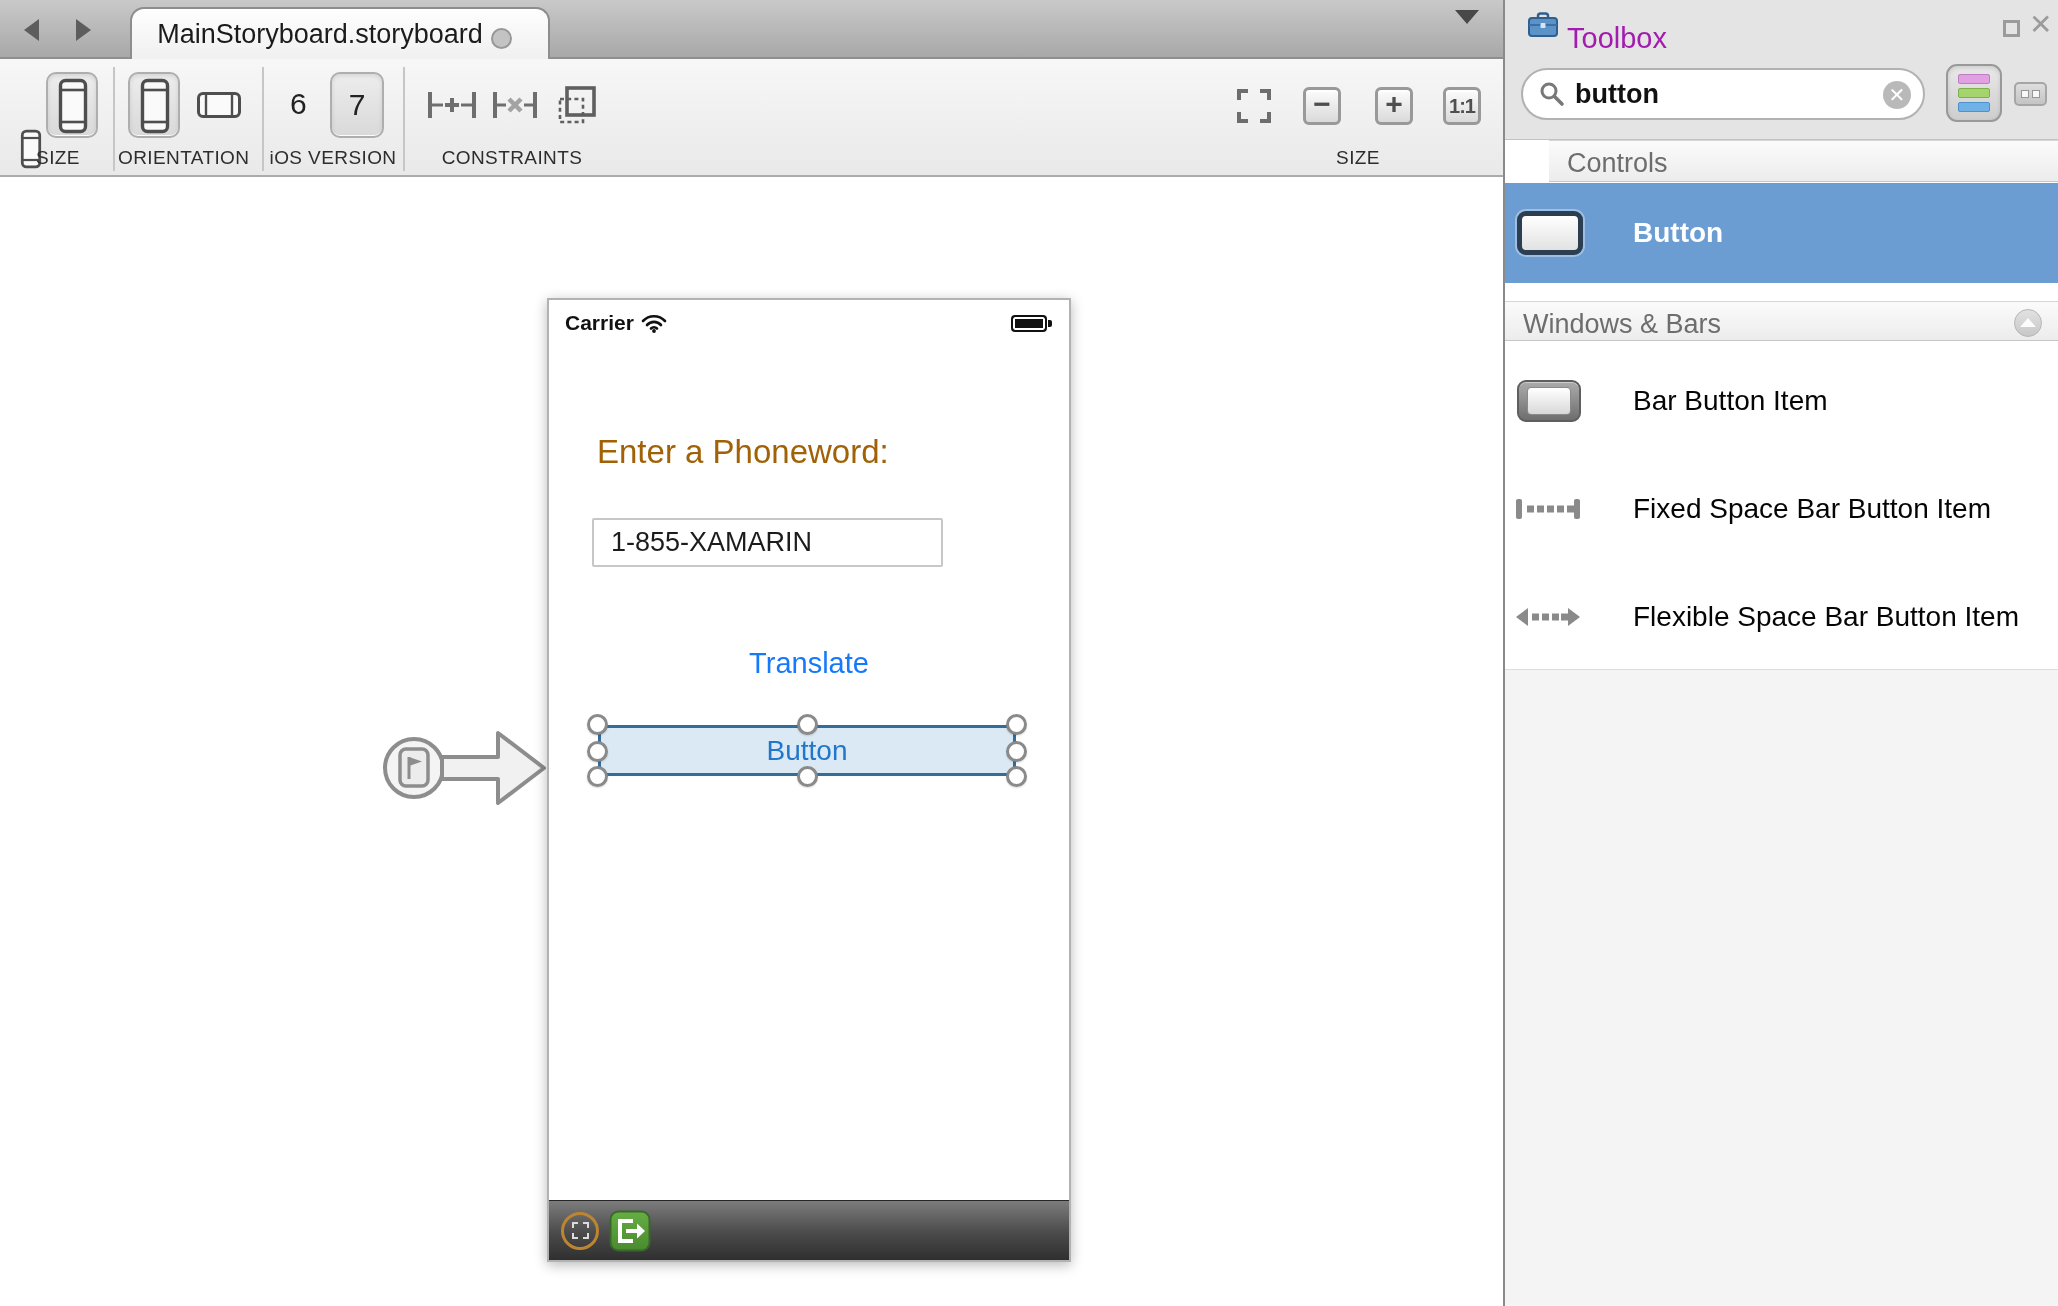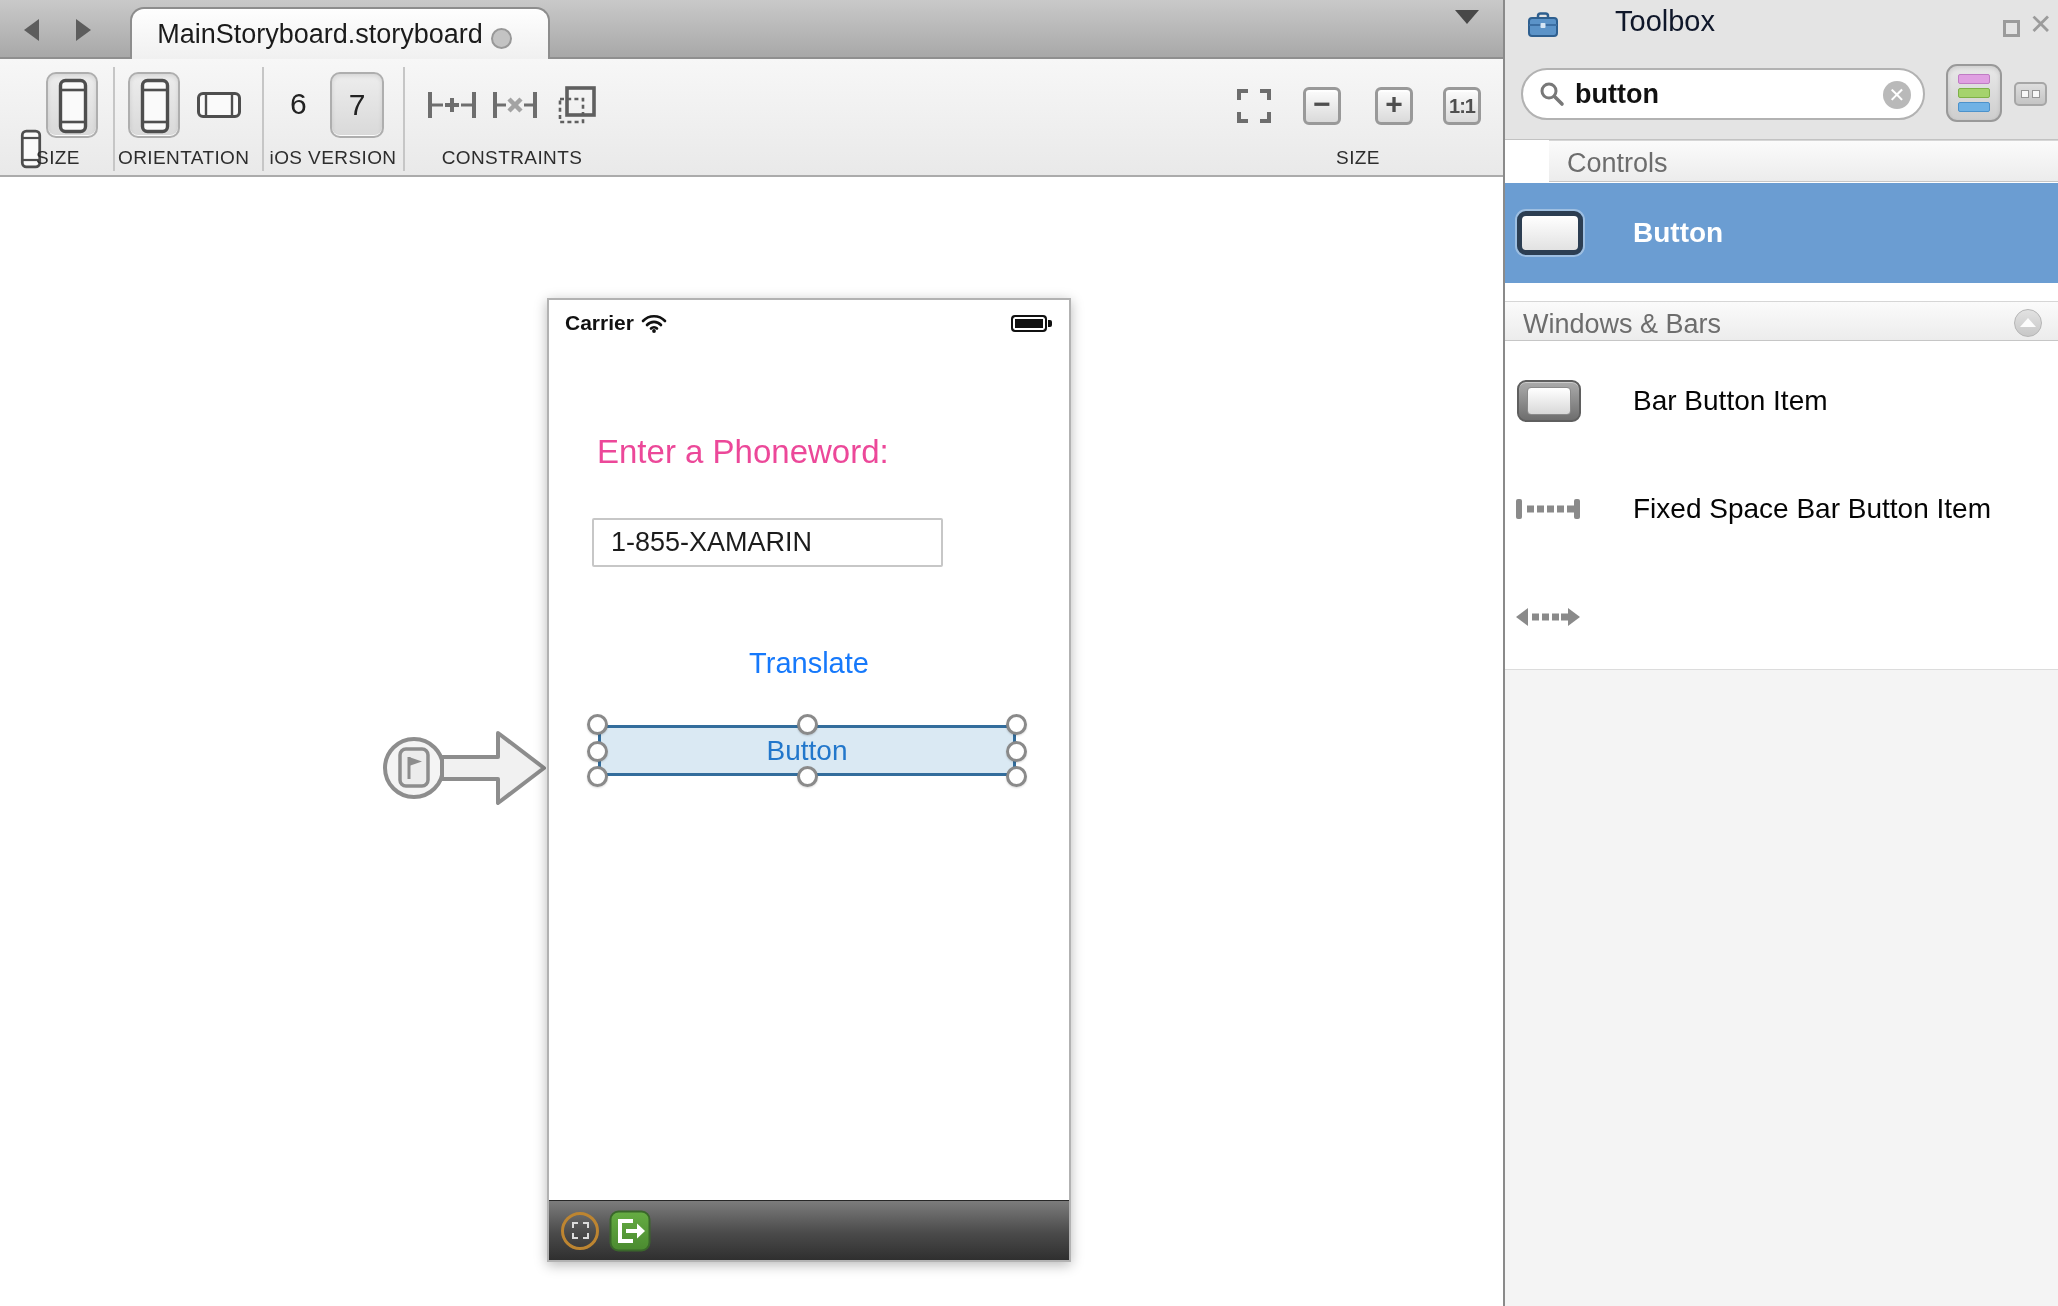--- a/index.html
+++ b/index.html
@@ -43,21 +43,21 @@
   .canvas { position:absolute; left:0; top:179px; width:1503px; height:1127px; background:#fff; }
   .entry-arrow { position:absolute; left:378px; top:712px; }
   .phone { position:absolute; left:547px; top:298px; width:524px; height:964px;
     background:#fff; border:2px solid #b2b2b2; box-shadow:0 3px 12px rgba(0,0,0,.28); }
   .statusbar { position:absolute; left:0; top:0; width:100%; height:44px; }
   .carrier { position:absolute; left:16px; top:11px; font-size:21px; font-weight:700; color:#111; }
   .wifi { position:absolute; left:92px; top:13px; }
   .battery { position:absolute; right:22px; top:15px; width:36px; height:17px; background:#111;
     border:2px solid #111; border-radius:4px; box-shadow:inset 0 0 0 2px #fff; }
   .battery::after { content:""; position:absolute; right:-7px; top:3px; width:4px; height:7px; background:#111; border-radius:0 2px 2px 0; }
-  .phoneword-label { position:absolute; left:48px; top:133px; font-size:33px; color:#ec4899; }
+  .phoneword-label { position:absolute; left:48px; top:133px; font-size:33px; color:#a16207; }
   .phone-field { position:absolute; left:43px; top:218px; width:351px; height:49px;
     border:2px solid #c7c7c7; border-radius:2px; background:#fff; display:flex; align-items:center; }
   .phone-field span { margin-left:17px; font-size:27px; color:#1c1c1c; }
   .translate { position:absolute; left:0; top:347px; width:100%; text-align:center;
     font-size:29px; color:#1679fb; }
   .sel-wrap { position:absolute; left:49px; top:425px; width:418px; height:51px; }
   .sel-btn { position:absolute; inset:0; background:rgba(216,232,242,.95); border:3px solid #336d9c;
     display:flex; align-items:center; justify-content:center; font-size:28px; font-weight:500; color:#2277cb; }
   .handle { position:absolute; width:21px; height:21px; border-radius:50%; background:#fff;
     border:3px solid #8a8a8a; box-shadow:0 1px 2px rgba(0,0,0,.15); }
@@ -70,21 +70,21 @@
   .vc-icon { position:relative; margin-left:12px; width:38px; height:38px; border-radius:50%;
     border:3px solid #bd8531; display:flex; align-items:center; justify-content:center; }
   .vc-icon .dash { width:17px; height:17px; border:2px dashed #dcdcdc; }
   .exit-icon { margin-left:10px; }
 
   
   .toolbox { position:absolute; right:0; top:0; width:555px; height:1306px;
     background:#f4f4f4; border-left:2px solid #8a8a8a; }
   .tbx-top { position:absolute; left:0; top:0; width:100%; height:140px; background:#e4e4e4;
     border-bottom:1px solid #c2c2c2; }
-  .tbx-title { position:absolute; left:62px; top:5px; font-size:29px; font-weight:500; color:#0f172a;margin-left:48px; }
+  .tbx-title { position:absolute; left:62px; top:22px; font-size:29px; font-weight:500; color:#a21caf; }
   .tbx-briefcase { position:absolute; left:22px; top:10px; }
   .win-float { position:absolute; left:498px; top:20px; width:17px; height:17px; border:3px solid #9b9b9b; }
   .win-close { position:absolute; left:524px; top:8px; font-size:28px; color:#9b9b9b; font-weight:700; }
   .searchbox { position:absolute; left:16px; top:68px; width:404px; height:52px; background:#fff;
     border:2px solid #b2b2b2; border-radius:26px; display:flex; align-items:center; }
   .searchbox input { border:none; outline:none; background:transparent; font-size:27px; font-weight:600;
     color:#111; width:290px; font-family:inherit; }
   .search-mag { margin:0 10px 0 16px; }
   .search-clear { position:absolute; right:12px; top:11px; width:28px; height:28px; border-radius:50%;
     background:#b9b9b9; color:#fff; font-size:20px; font-weight:700; display:flex; align-items:center; justify-content:center; }
@@ -371,19 +371,20 @@
 
       <div class="tbx-row" style="top:425px; height:104px;">
         <svg class="space-icon" width="66" height="26" viewBox="0 0 66 26">
           <path d="M13,4 V22 L1,13 Z" fill="#8a8a8a"></path>
           <rect x="17" y="9.5" width="7" height="7" fill="#8a8a8a"></rect>
           <rect x="27" y="9.5" width="7" height="7" fill="#8a8a8a"></rect>
           <rect x="37" y="9.5" width="7" height="7" fill="#8a8a8a"></rect>
           <rect x="46" y="9.5" width="7" height="7" fill="#8a8a8a"></rect>
           <path d="M53,4 V22 L65,13 Z" fill="#8a8a8a"></path>
         </svg>
+        <span class="row-label">Flexible Space Bar Button Item</span>
       </div>
     </div>
 
     <div class="tbx-rest"></div>
   </div>
 
 </div>
 
 </body></html>

